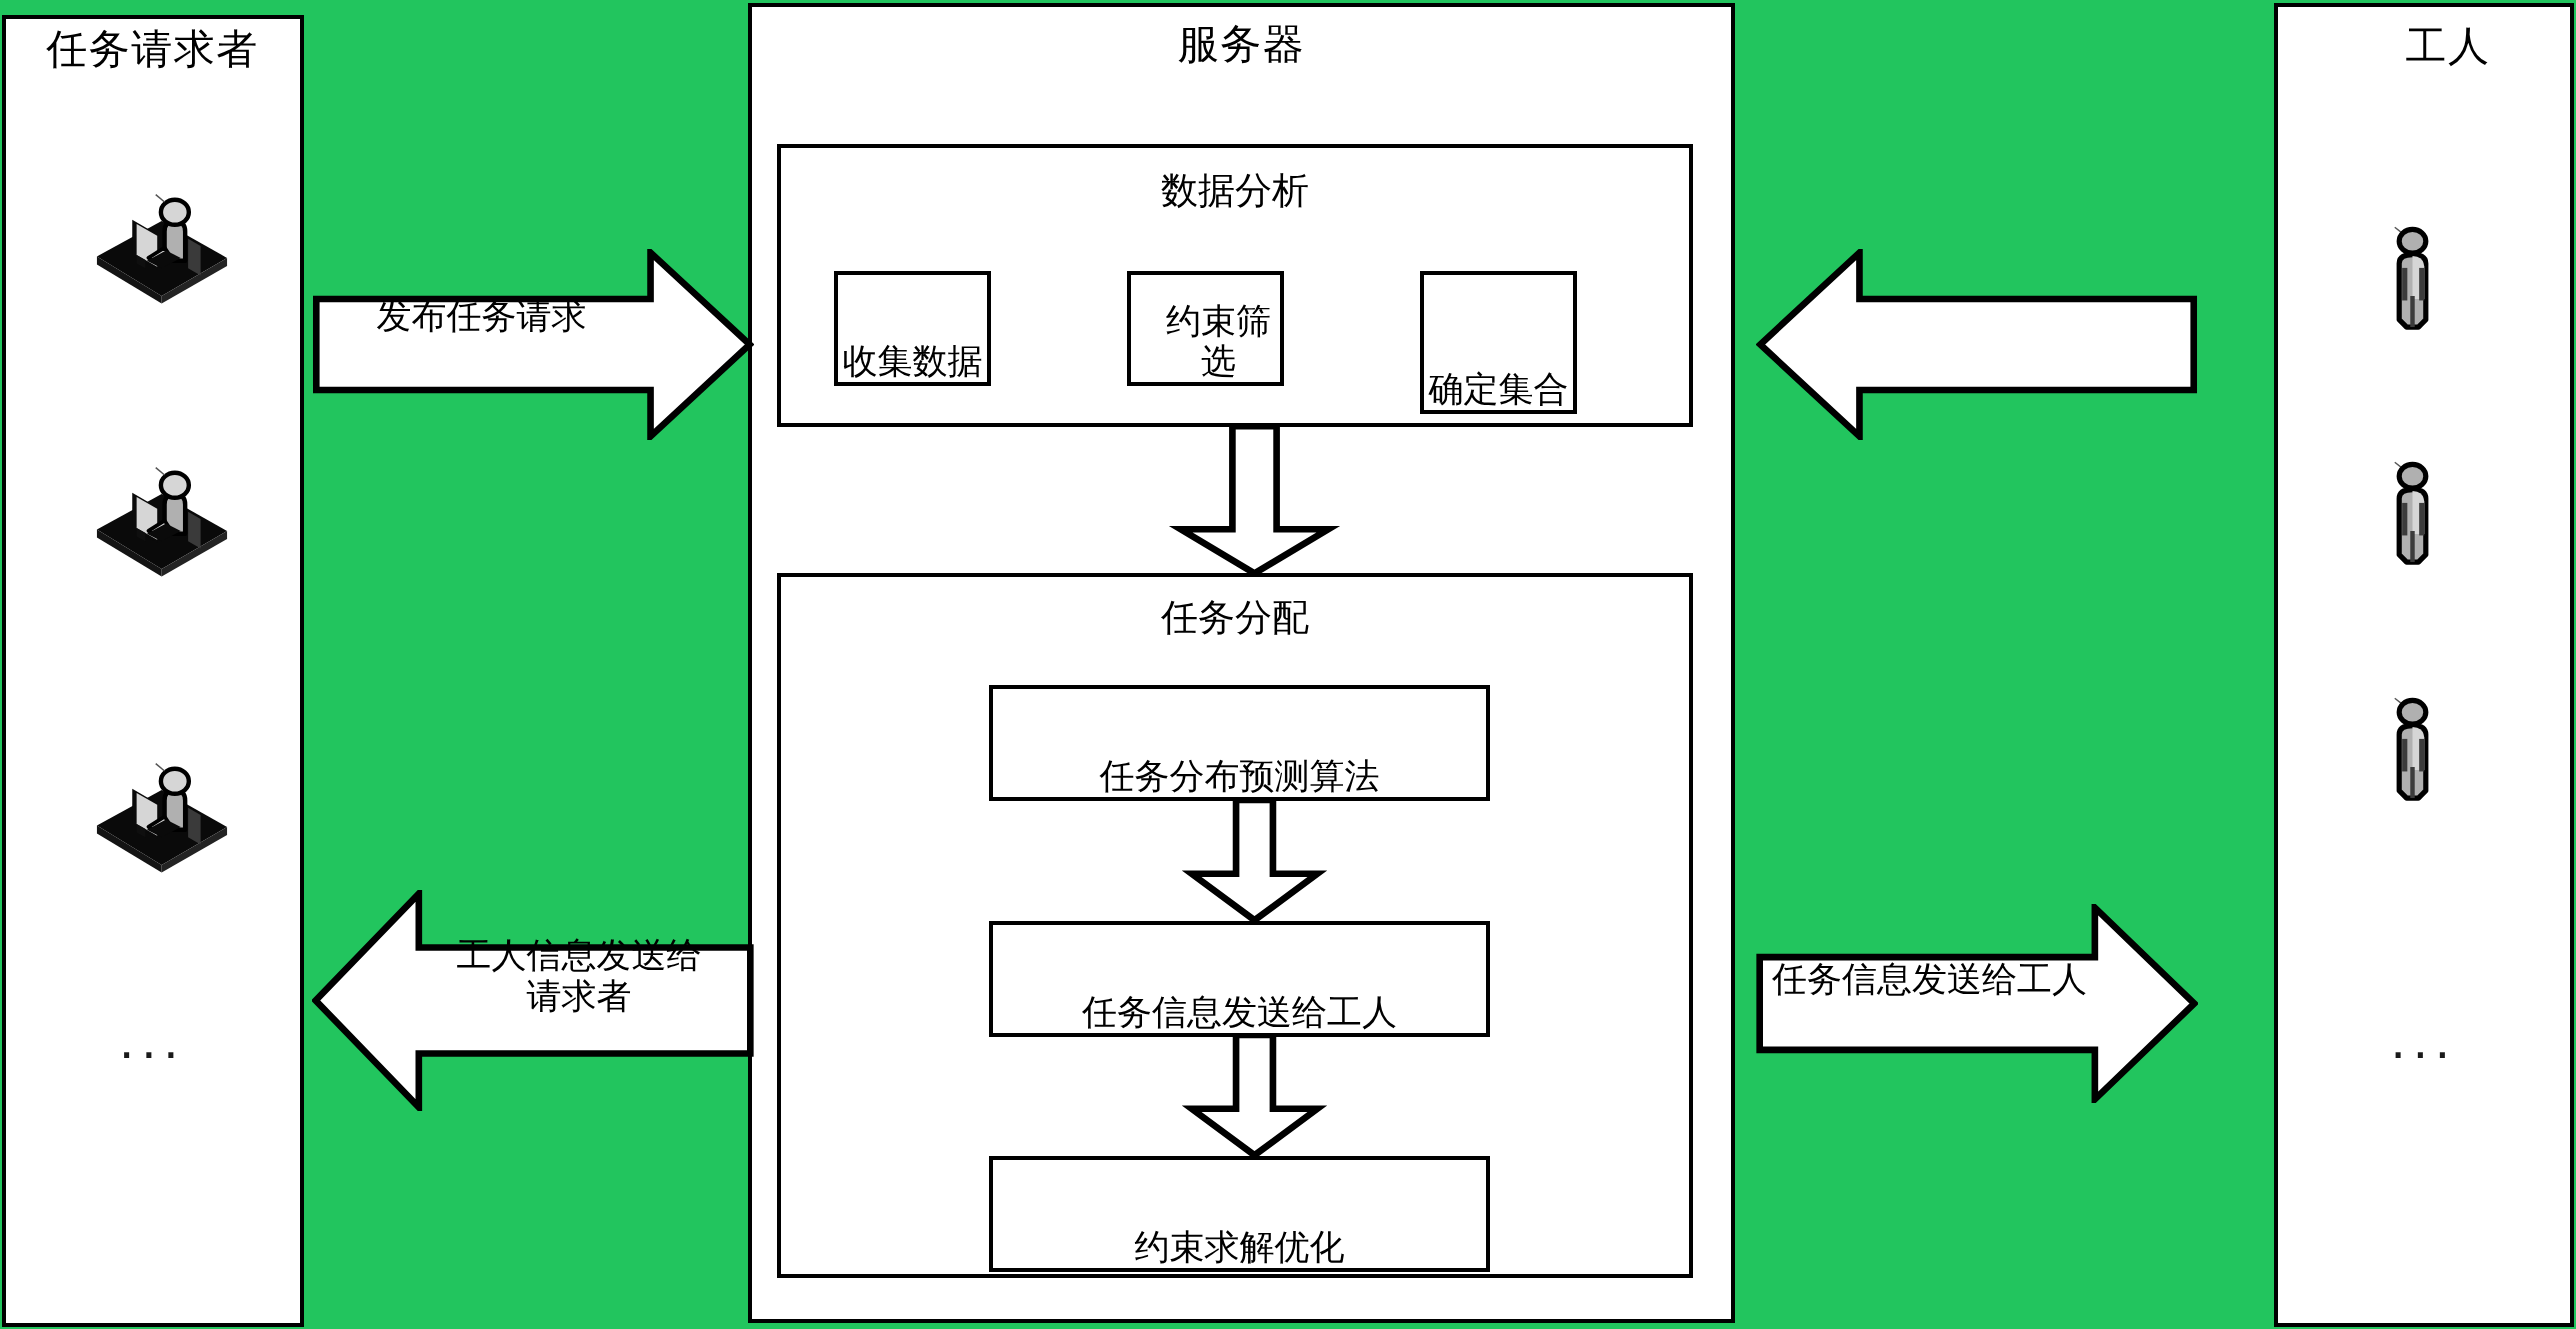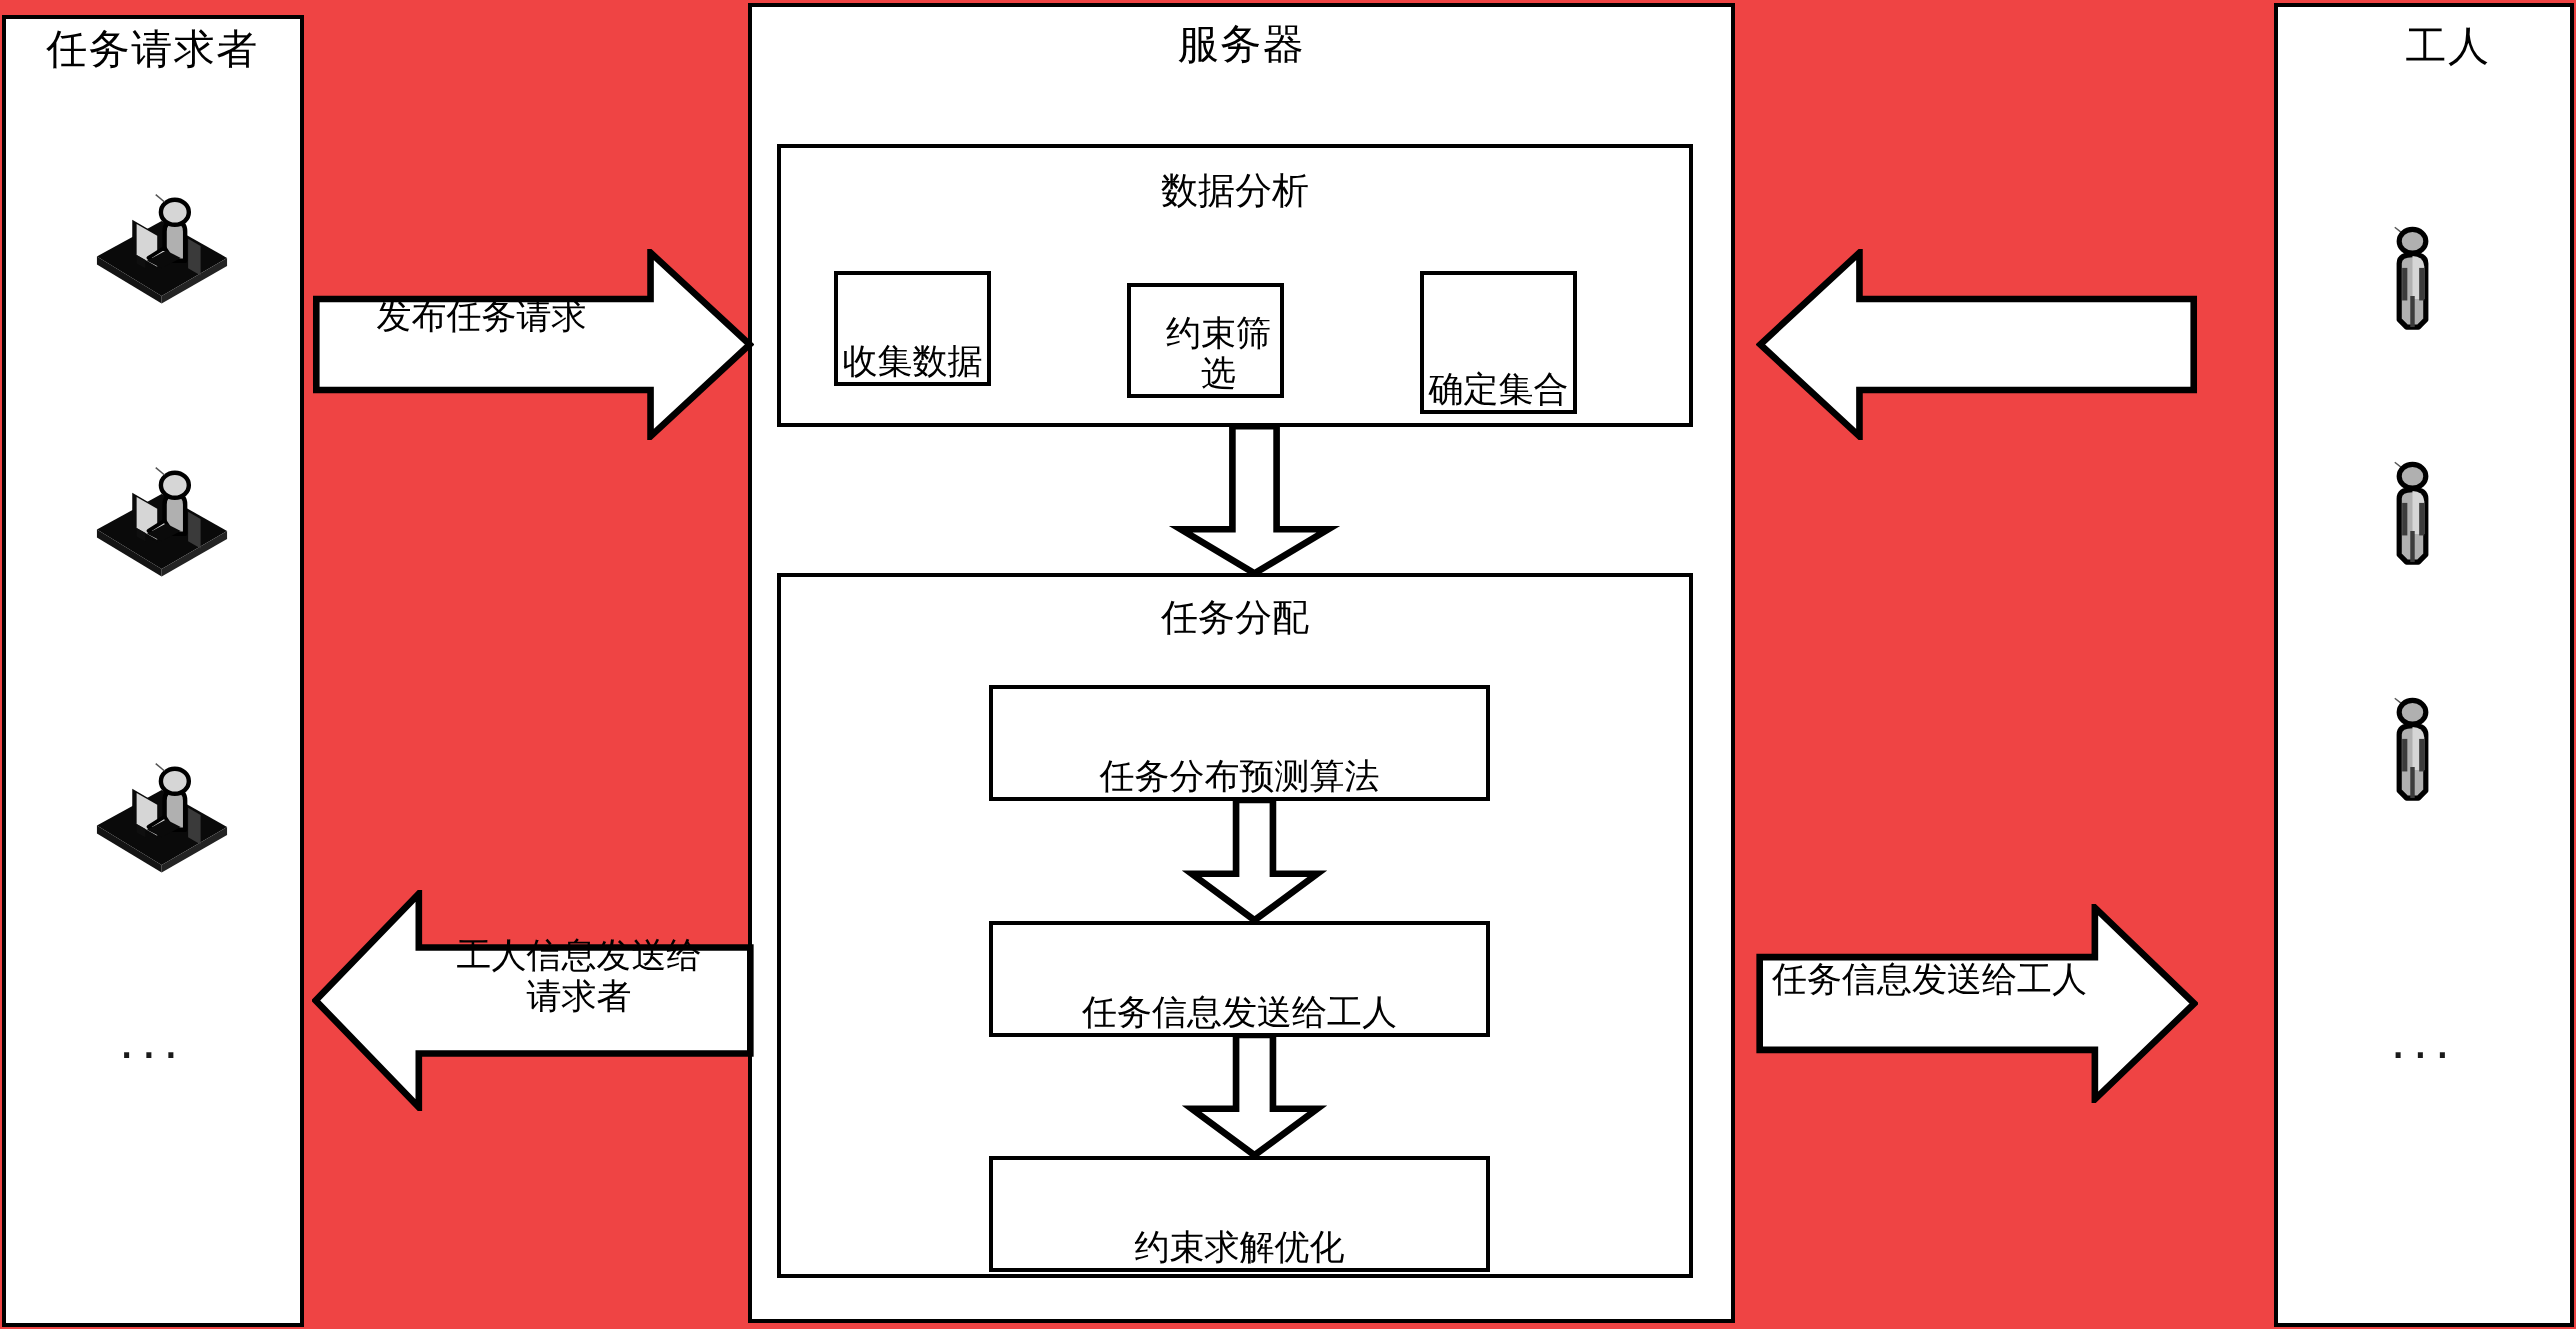--- a/index.html
+++ b/index.html
@@ -4,21 +4,21 @@
 <style>
   html, body {
     margin: 0;
     padding: 0;
     background: #ffffff;
   }
   #canvas {
     position: relative;
     width: 2576px;
     height: 1330px;
-    background: #ef4444;
+    background: #22c55e;
     font-family: "Liberation Serif", "DejaVu Serif", serif;
     overflow: hidden;
   }
 
   
   .panel {
     position: absolute;
     border: 4.4px solid #000000;
     background: #ffffff;
     box-sizing: border-box;
@@ -169,21 +169,21 @@
   </div>
   <div class="panel-title" style="left:748px; top:22px; width:987px;">服务器</div>
 
   <div class="section" style="left:777px; top:144px; width:916px; height:283px;">
   </div>
   <div class="section-title" style="left:777px; top:171px; width:916px;">数据分析</div>
 
   <div class="nodebox" style="left:834px; top:271px; width:157px; height:115px;">
     <span>收集数据</span>
   </div>
-  <div class="nodebox" style="left:1127px; top:283px; width:157px; height:115px;padding-left:26px;">
+  <div class="nodebox" style="left:1127px; top:271px; width:157px; height:115px;padding-left:26px;">
     <span>约束筛选</span>
   </div>
   <div class="nodebox" style="left:1420px; top:271px; width:157px; height:143px;">
     <span>确定集合</span>
   </div>
 
   <div class="vconn" style="left:1144px; top:426px; width:221px; height:152px;">
     <svg width="221" height="152" viewBox="0 0 300 206">
       <polygon points="120,0 180,0 180,140 250,140 150,200 50,140 120,140" fill="#ffffff" stroke="#000000" stroke-width="9" stroke-linejoin="miter"></polygon>
     </svg>

